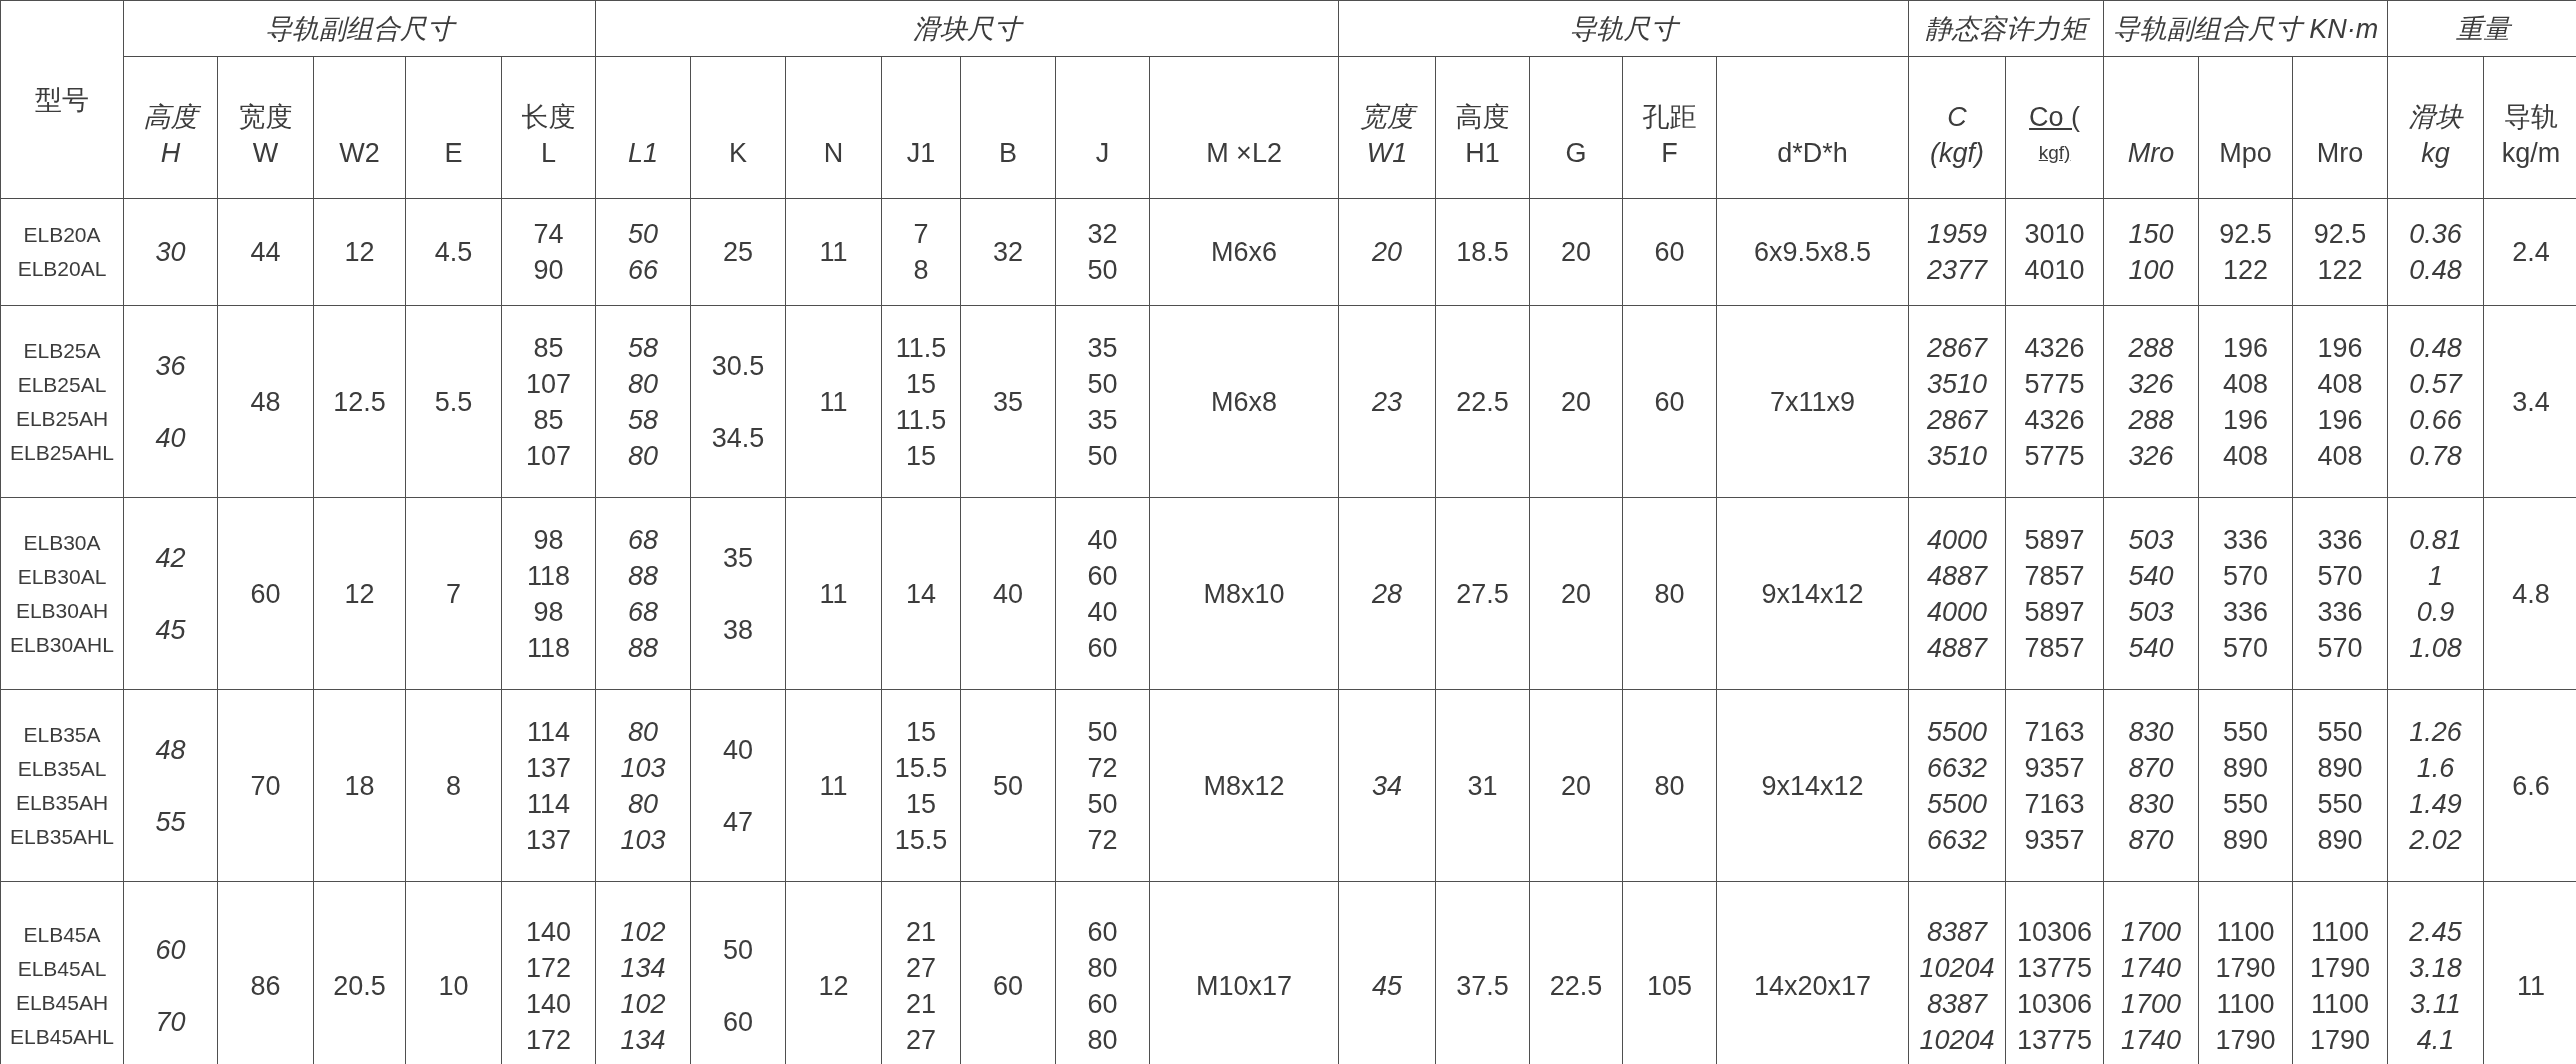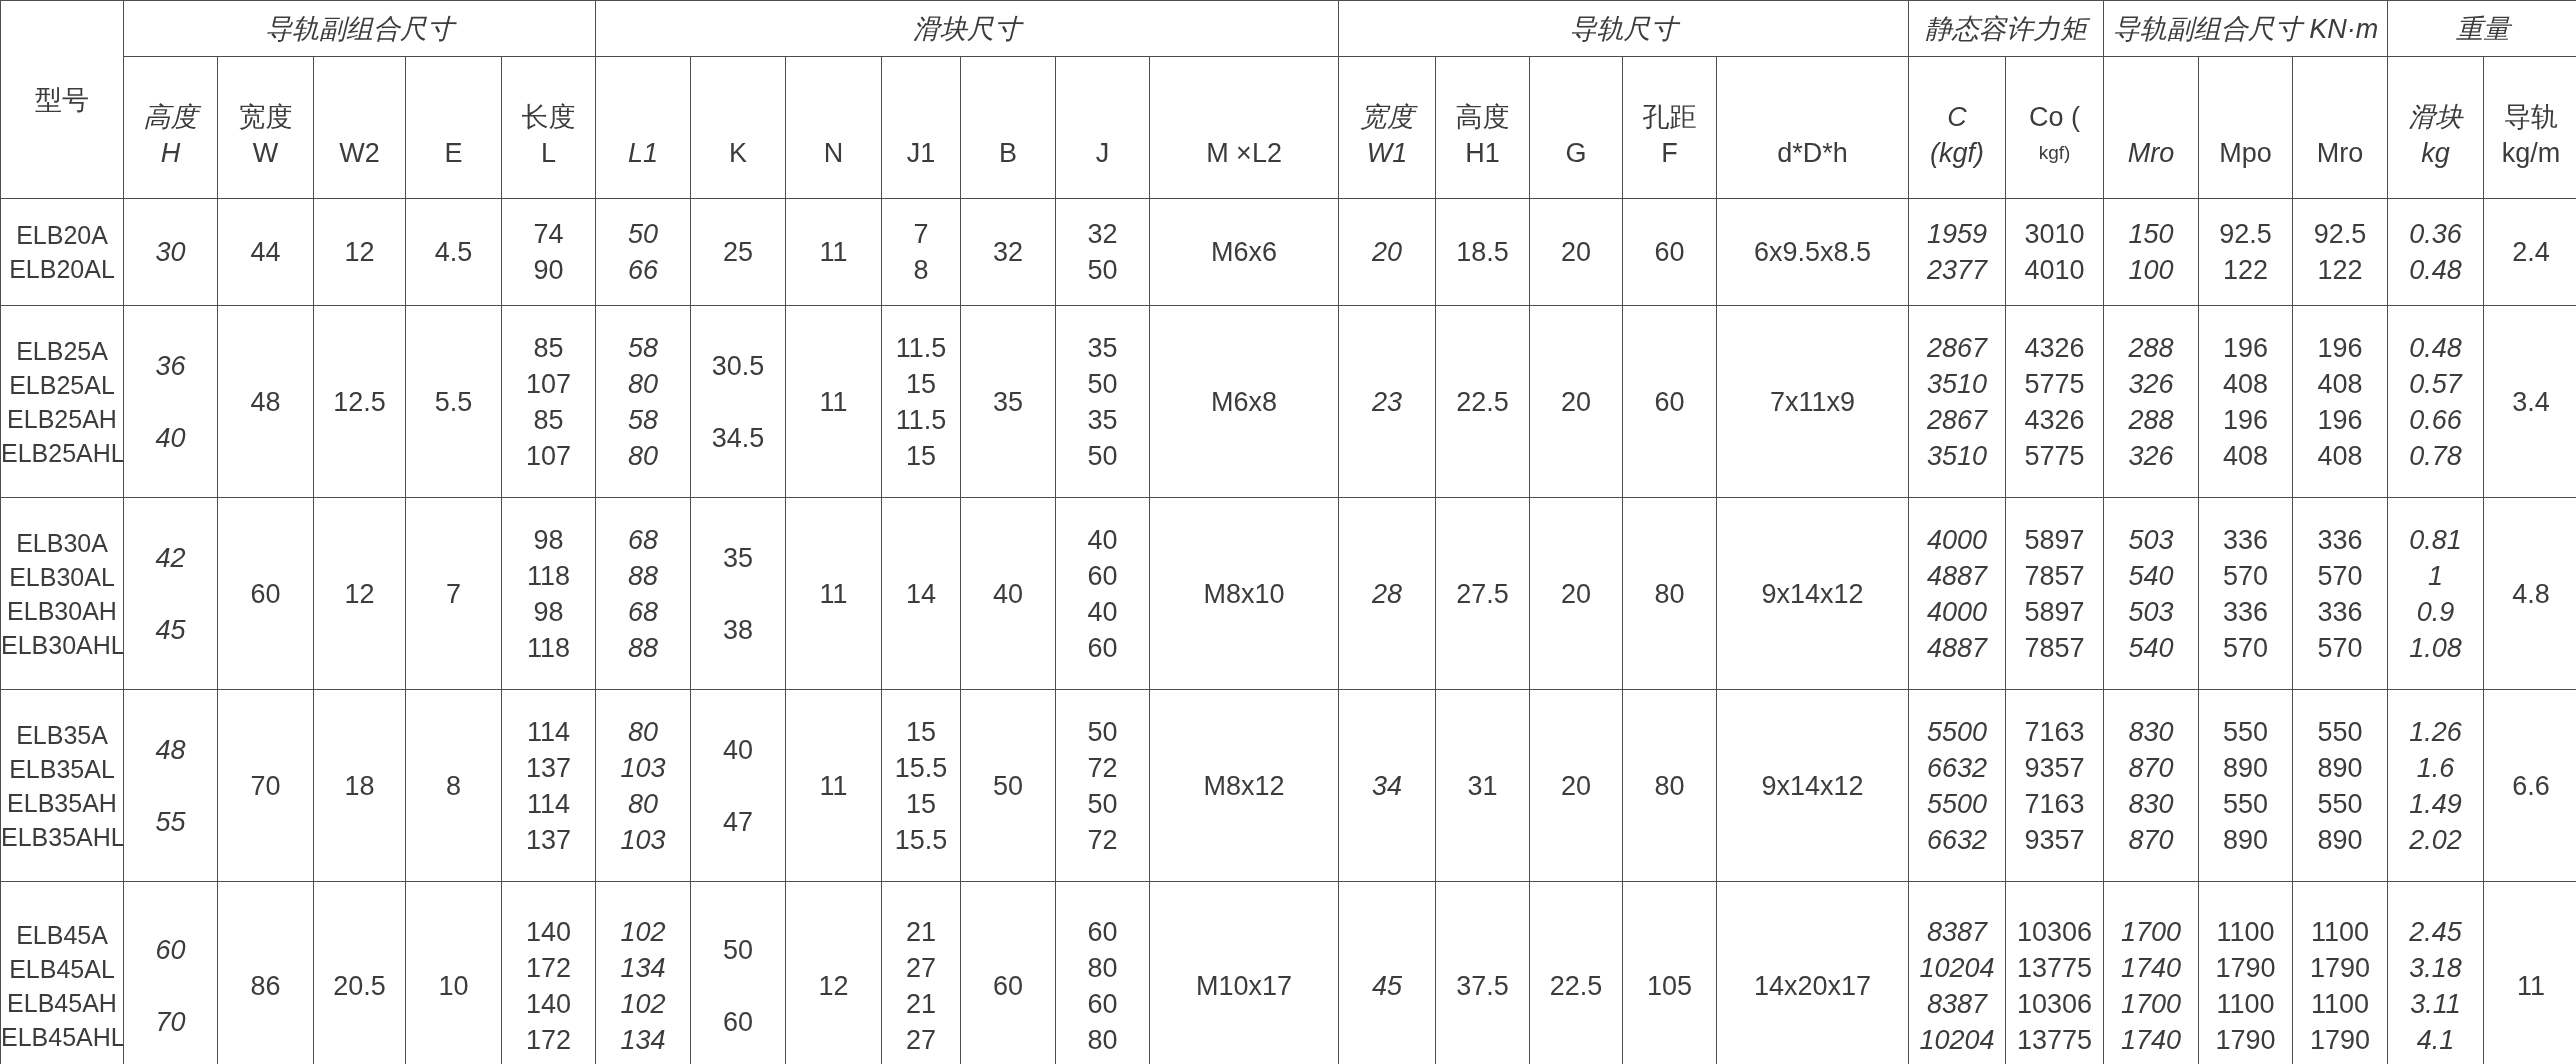--- a/index.html
+++ b/index.html
@@ -29,23 +29,23 @@
     border-bottom:1.8px solid #4b4b4b;
     font-size:27px;
   }
   thead tr.subs th{
     height:114px;
     vertical-align:bottom;
     padding-bottom:27px;
     border-bottom:1.8px solid #4b4b4b;
   }
   th.model-head{vertical-align:middle;padding-bottom:0;}
-  td.model{font-size:25px;line-height:34px;}
+  td.model{font-size:21px;line-height:34px;}
   .bl{border-left:1.8px solid #4b4b4b;font-style:italic;}
-  th.co{font-size:19px;}
+  th.co{font-size:19px;text-decoration:underline;}
   th.co::first-line{font-size:27px;}
 </style>
 </head>
 <body>
 
 <table>
     <colgroup>
       <col style="width: 123px;">
       <col style="width: 94px;">
       <col style="width: 96px;">

